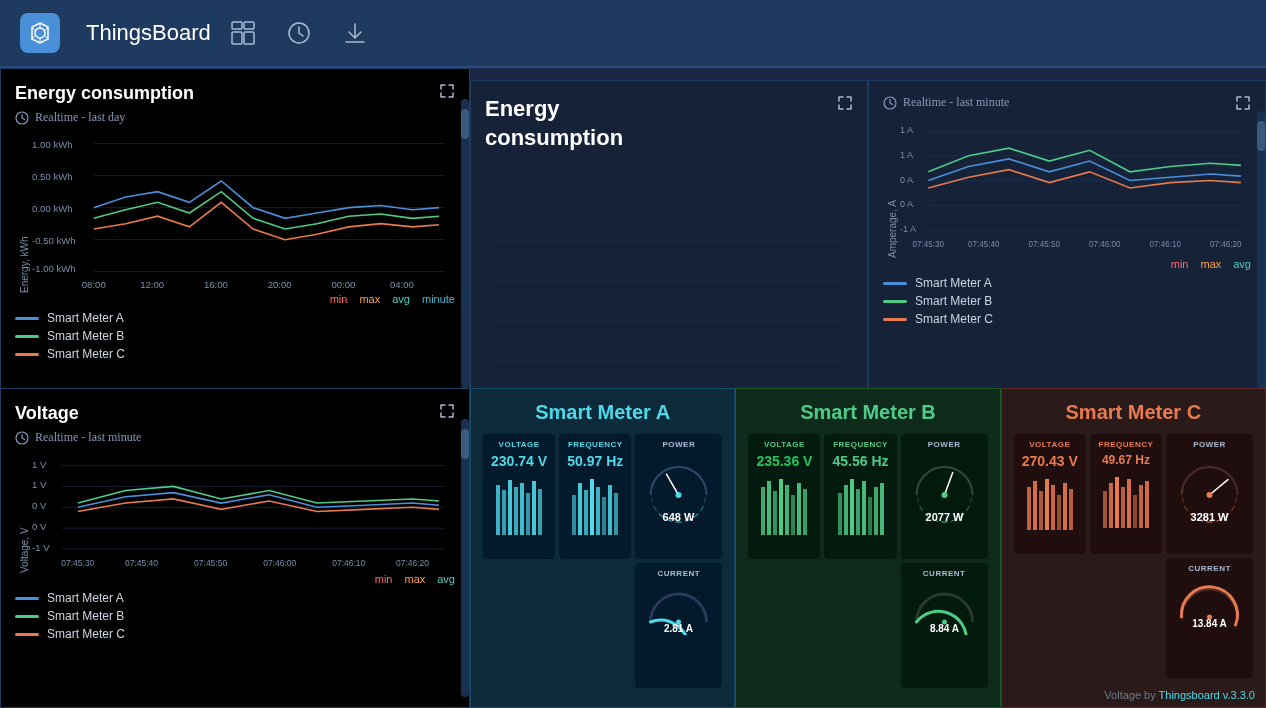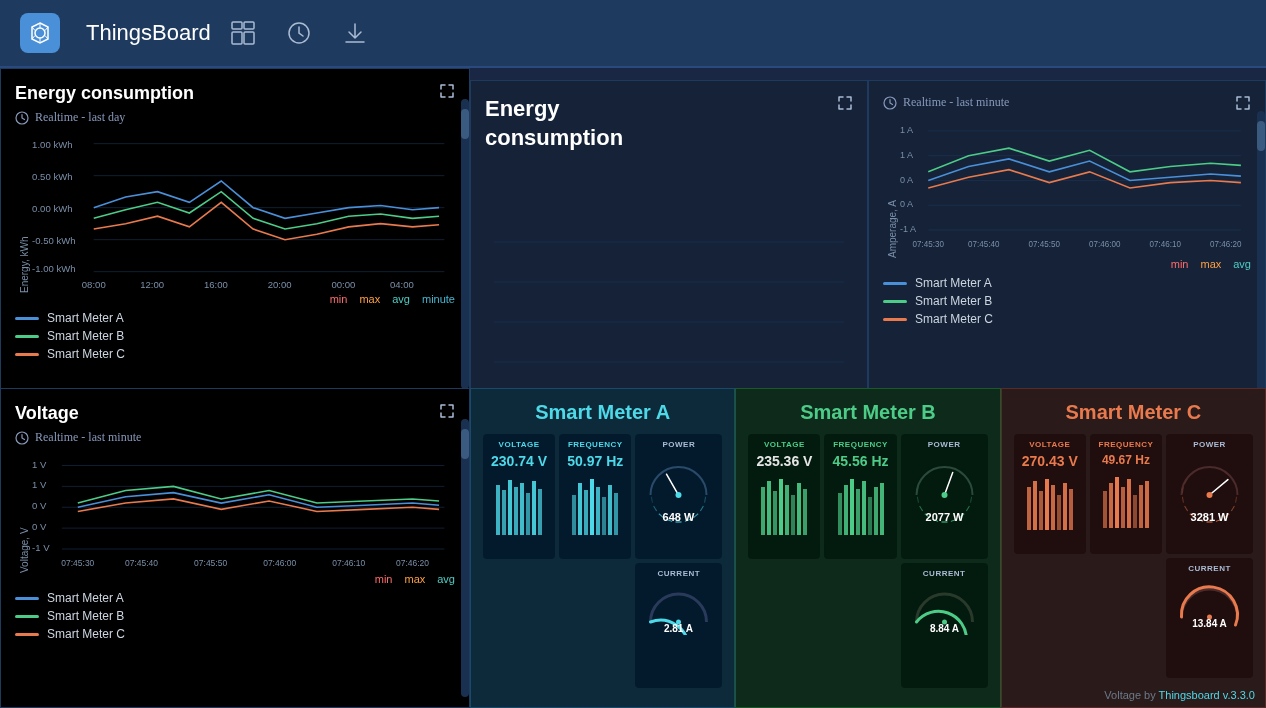--- a/index.html
+++ b/index.html
@@ -546,21 +546,21 @@
           </div>
         </div>
       </div>
 
       <div class="smart-meter-card smart-meter-b">
         <div class="smart-meter-title sm-b-title">Smart Meter B</div>
         <div style="display:grid; grid-template-columns:1fr 1fr 1fr; grid-template-rows:1fr 1fr; gap:4px; height:calc(100% - 40px);">
 
           <div style="background:rgba(0,20,10,0.7); border-radius:4px; padding:6px; display:flex; flex-direction:column; align-items:center;">
             <div style="font-size:8px; font-weight:700; color:#4dcc88; letter-spacing:0.5px; margin-bottom:4px;">VOLTAGE</div>
-            <div style="font-size:14px; font-weight:700; color:#e5e5e5; margin-bottom:6px;">235.36 V</div>
+            <div style="font-size:14px; font-weight:700; color:#22c55e; margin-bottom:6px;">235.36 V</div>
             <svg width="50" height="60" viewBox="0 0 50 60">
               <rect x="2" y="12" width="4" height="48" fill="#4dcc88" opacity="0.8"></rect>
               <rect x="8" y="6" width="4" height="54" fill="#4dcc88" opacity="0.9"></rect>
               <rect x="14" y="16" width="4" height="44" fill="#4dcc88" opacity="0.7"></rect>
               <rect x="20" y="4" width="4" height="56" fill="#4dcc88" opacity="1"></rect>
               <rect x="26" y="10" width="4" height="50" fill="#4dcc88" opacity="0.85"></rect>
               <rect x="32" y="20" width="4" height="40" fill="#4dcc88" opacity="0.6"></rect>
               <rect x="38" y="8" width="4" height="52" fill="#4dcc88" opacity="0.9"></rect>
               <rect x="44" y="14" width="4" height="46" fill="#4dcc88" opacity="0.75"></rect>
             </svg>

